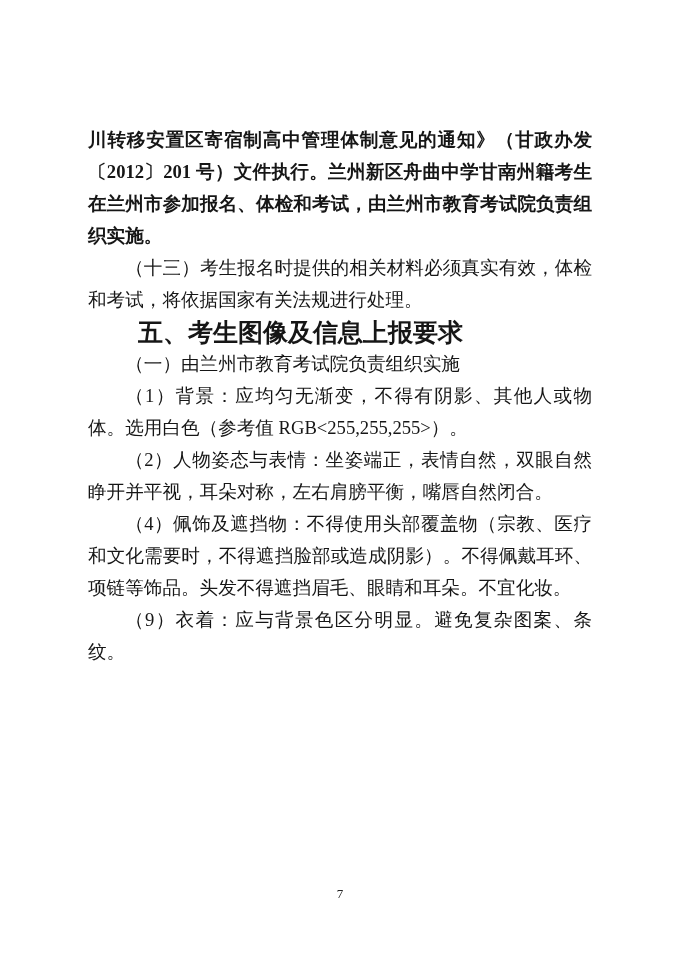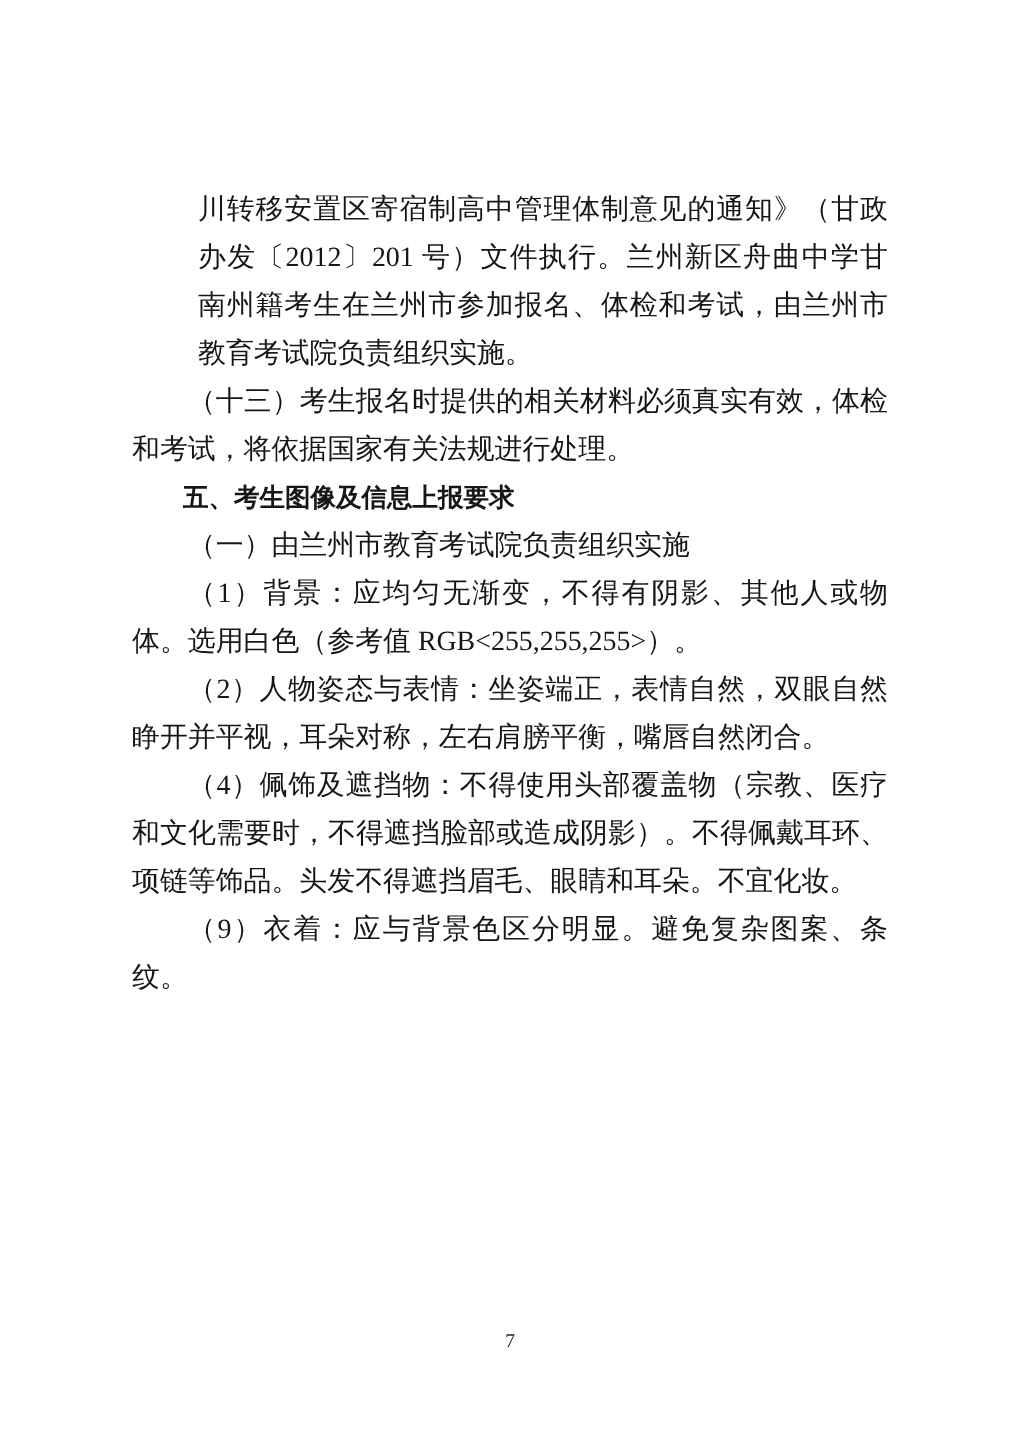--- a/index.html
+++ b/index.html
@@ -33,27 +33,26 @@
     text-align: justify;
     text-justify: inter-character;
     text-indent: 2em;
     word-break: break-all;
     font-family: "Liberation Serif", serif;
   }
   .para.no-indent {
     text-indent: 0;
   }
   .para.bold {
-    font-weight: normal;
-    margin-left: 44px;
+    font-weight: bold;
   }
   .para.heading {
     font-weight: bold;
     font-family: "Liberation Sans", sans-serif;
-    font-size: 17px;
+    font-size: 25px;
   }
   .footer {
     position: absolute;
     top: 884px;
     left: 0;
     width: 100%;
     text-align: center;
     font-size: 13px;
     line-height: 20px;
     color: #222222;

